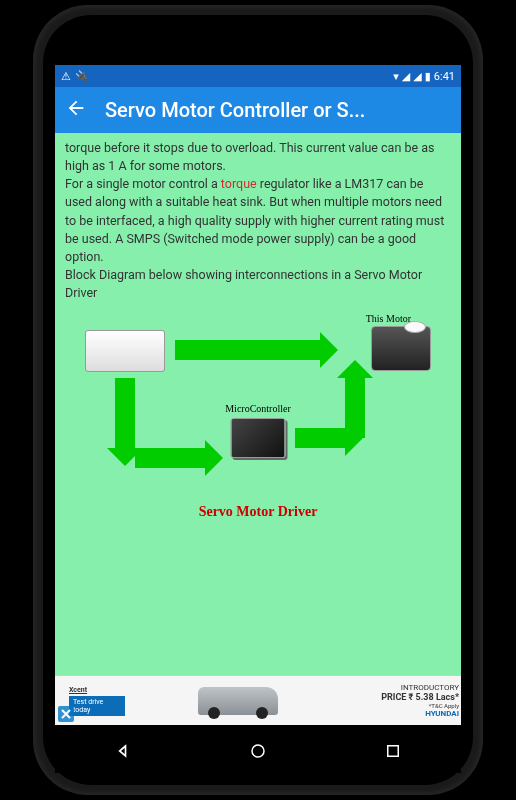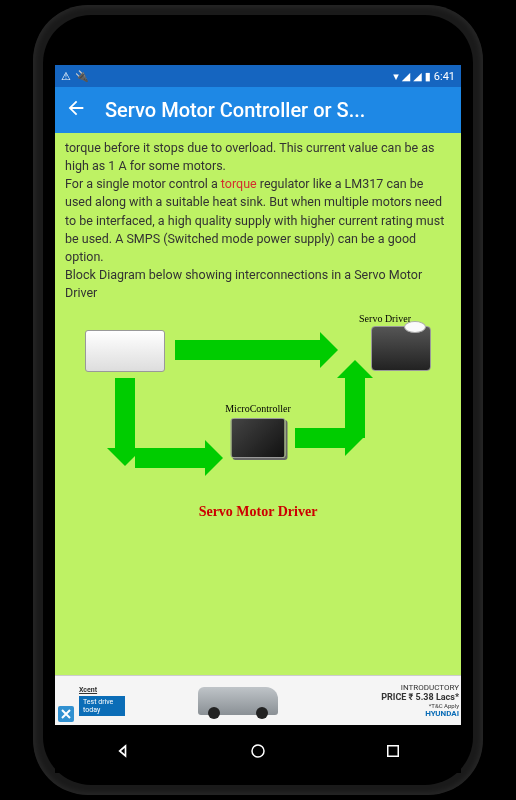--- a/index.html
+++ b/index.html
@@ -86,21 +86,21 @@
   .app-title {
     font-size: 20px;
     font-weight: 500;
     white-space: nowrap;
     overflow: hidden;
     text-overflow: ellipsis;
     flex: 1;
   }
   .content {
     flex: 1;
-    background: #bef264;
+    background: #86efac;
     padding: 6px 10px;
     font-size: 12.5px;
     line-height: 1.45;
     color: #333;
     overflow: hidden;
   }
   .content a { color: #d32f2f; text-decoration: none; }
   .diagram {
     margin-top: 6px;
     position: relative;
@@ -186,21 +186,21 @@
     width: 16px;
     height: 16px;
     background: rgba(0,120,200,0.8);
     color: #fff;
     font-size: 10px;
     display: flex;
     align-items: center;
     justify-content: center;
     border-radius: 2px;
   }
-  .ad-left { width: 70px; padding-left: 24px; font-size: 7px; text-decoration: underline; }
+  .ad-left { width: 70px; padding-left: 14px; font-size: 7px; text-decoration: underline; }
   .ad-btn {
     background: #0b6db7;
     color: #fff;
     font-size: 7px;
     padding: 2px 4px;
     margin-top: 2px;
     display: inline-block;
   }
   .ad-car { flex: 1; display: flex; align-items: center; justify-content: center; }
   .car-shape {
@@ -268,21 +268,21 @@
         <span class="app-title">Servo Motor Controller or S...</span>
       </div>
 
       <div class="content">
         <span>torque before it stops due to overload. This current value can be as high as 1 A for some motors.</span><br>
         <span>For a single motor control a </span><a href="#">torque</a><span> regulator like a LM317 can be used along with a suitable heat sink. But when multiple motors need to be interfaced, a high quality supply with higher current rating must be used. A SMPS (Switched mode power supply) can be a good option.</span><br>
         <span>Block Diagram below showing interconnections in a Servo Motor Driver</span>
 
         <div class="diagram">
           <span class="diag-label" style="left:26px;top:6px;margin-top:45px;">Power Supply</span>
-          <span class="diag-label" style="right:40px;top:4px;">Servo Driver</span>
+          <span class="diag-label" style="right:40px;top:4px;">This Motor</span>
           <span class="diag-label" style="left:50%;top:94px;transform:translateX(-50%);">MicroController</span>
 
           <div class="device power-supply"></div>
           <div class="device servo-motor"></div>
           <div class="device micro"></div>
 
           <div class="arrow-h" style="left:110px;top:32px;width:145px;"></div>
           <div class="arrow-v" style="left:50px;top:70px;height:70px;"></div>
           <div class="arrow-h" style="left:70px;top:140px;width:70px;">
             <style></style>

